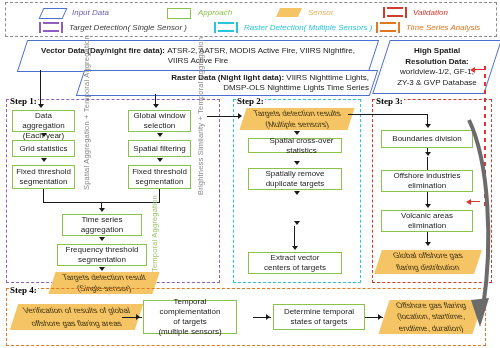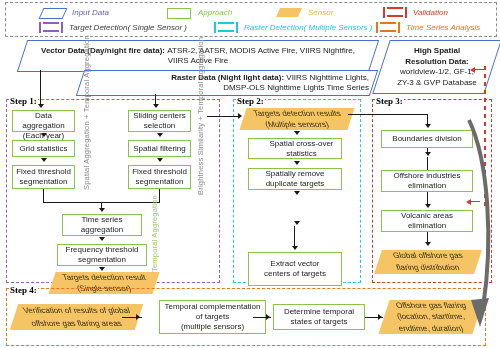--- a/index.html
+++ b/index.html
@@ -141,21 +141,21 @@
   </div>
   <div class="arw down" style="left:40.5px;top:133px;"></div>
   <div class="proc" style="left:12px;top:140px;width:63px;height:17px;">Grid statistics</div>
   <div class="arw down" style="left:40.5px;top:158px;"></div>
   <div class="proc" style="left:12px;top:165px;width:63px;height:24px;flex-direction:column;">
     <div>Fixed threshold</div>
       <div>segmentation</div>
   </div>
 
   <div class="proc" style="left:128px;top:110px;width:63px;height:22px;flex-direction:column;">
-    <div>Sliding centers</div>
+    <div>Global window</div>
       <div>selection</div>
   </div>
   <div class="arw down" style="left:156.5px;top:133px;"></div>
   <div class="proc" style="left:128px;top:140px;width:63px;height:17px;">Spatial filtering</div>
   <div class="arw down" style="left:156.5px;top:158px;"></div>
   <div class="proc" style="left:128px;top:165px;width:63px;height:24px;flex-direction:column;">
     <div>Fixed threshold</div>
       <div>segmentation</div>
   </div>
 
@@ -194,32 +194,32 @@
   <div class="arw right" style="left:238px;top:113px;"></div>
 
   <div class="result" style="left:243px;top:108px;width:108px;height:22px;">
     <span style="flex-direction:column;">
       <span>Targets detection results</span>
       <span>(Multiple sensors)</span>
     </span>
   </div>
   <div class="arw down" style="left:293.5px;top:131px;"></div>
 
-  <div class="proc" style="left:248px;top:138px;width:94px;height:21px;flex-direction:column;padding-left:14px;">
+  <div class="proc" style="left:248px;top:138px;width:94px;height:15px;flex-direction:column;padding-left:14px;">
     <div>Spatial cross-over</div>
       <div>statistics</div>
   </div>
   <div class="arw down" style="left:293.5px;top:161px;"></div>
   <div class="proc" style="left:248px;top:168px;width:94px;height:22px;flex-direction:column;">
     <div>Spatially remove</div>
       <div>duplicate targets</div>
   </div>
   <div class="arw down" style="left:293.5px;top:191px;"></div>
   <div class="arw down" style="left:293.5px;top:221px;"></div>
-  <div class="proc" style="left:248px;top:252px;width:94px;height:34px;flex-direction:column;">
+  <div class="proc" style="left:248px;top:252px;width:94px;height:22px;flex-direction:column;">
     <div>Extract vector</div>
       <div>centers of targets</div>
   </div>
   <div class="ln v" style="left:294px;top:226px;height:22px;"></div>
   <div class="arw down" style="left:291.5px;top:246px;"></div>
 
   <div class="step-box" style="left:372px;top:99px;width:118px;height:182px;border-color:#d33a2e;"></div>
   <div class="step-label" style="left:375px;top:96px;">Step 3:</div>
 
   <div class="ln h" style="left:348px;top:114px;width:80px;"></div>
@@ -265,21 +265,21 @@
 
   <div class="result" style="left:14px;top:304px;width:125px;height:26px;">
     <span style="flex-direction:column;">
       <span>Verification of results of global</span>
       <span>offshore gas flaring areas</span>
     </span>
   </div>
   <div class="ln h" style="left:122px;top:317px;width:20px;"></div>
   <div class="arw right" style="left:136px;top:314px;"></div>
 
-  <div class="proc" style="left:143px;top:300px;width:107px;height:34px;flex-direction:column;margin-left:16px;">
+  <div class="proc" style="left:143px;top:300px;width:94px;height:34px;flex-direction:column;">
     <div>Temporal complementation</div>
     <div>of  targets</div>
     <div>(multiple sensors)</div>
   </div>
   <div class="ln h" style="left:253px;top:317px;width:18px;"></div>
   <div class="arw right" style="left:266px;top:314px;"></div>
 
   <div class="proc" style="left:273px;top:304px;width:92px;height:26px;flex-direction:column;">
     <div>Determine temporal</div>
       <div>states of targets</div>

